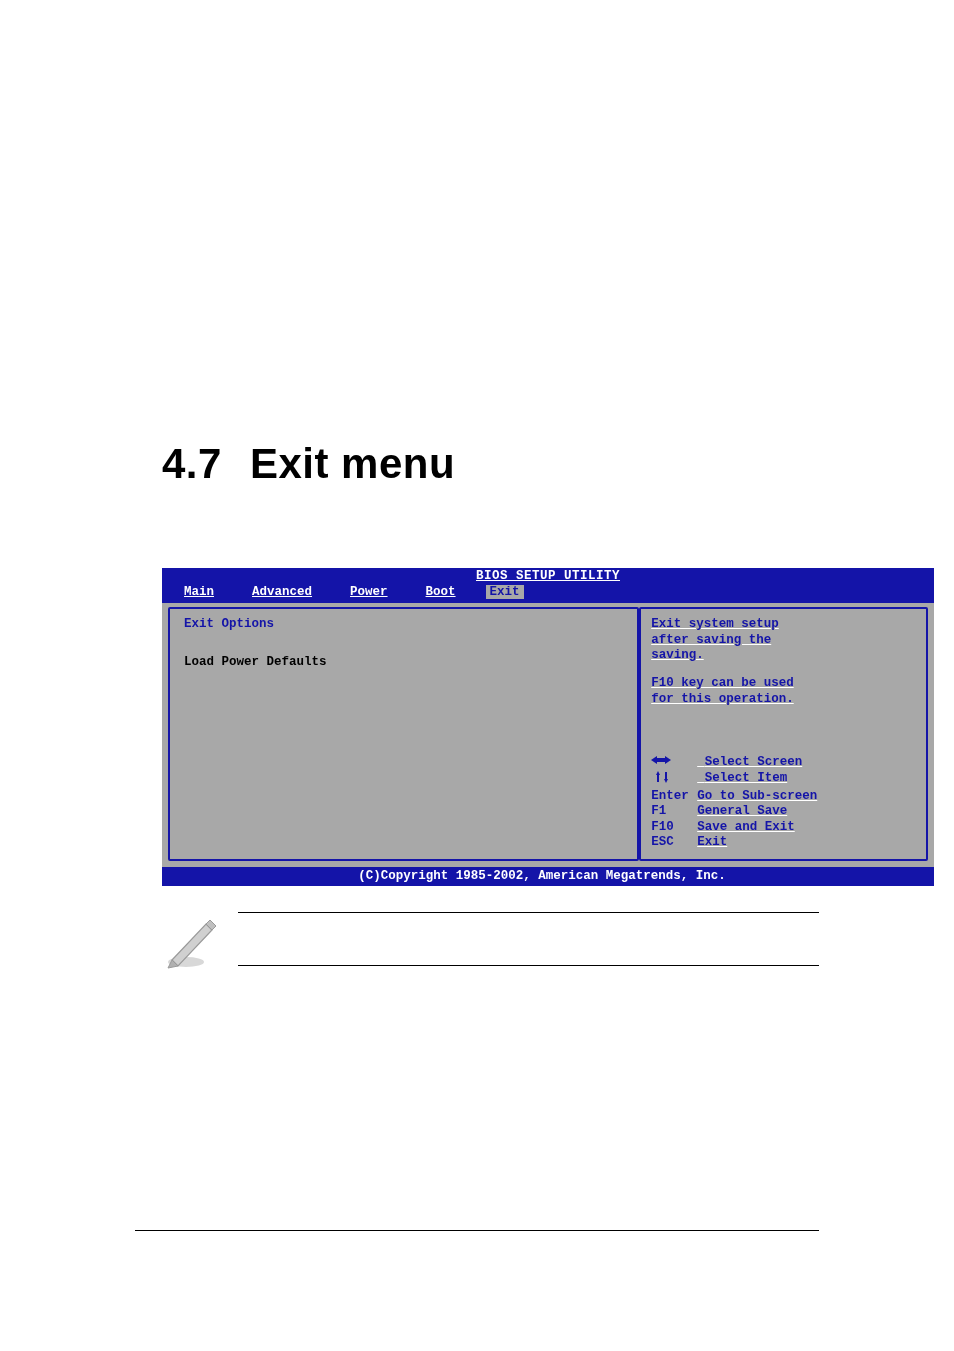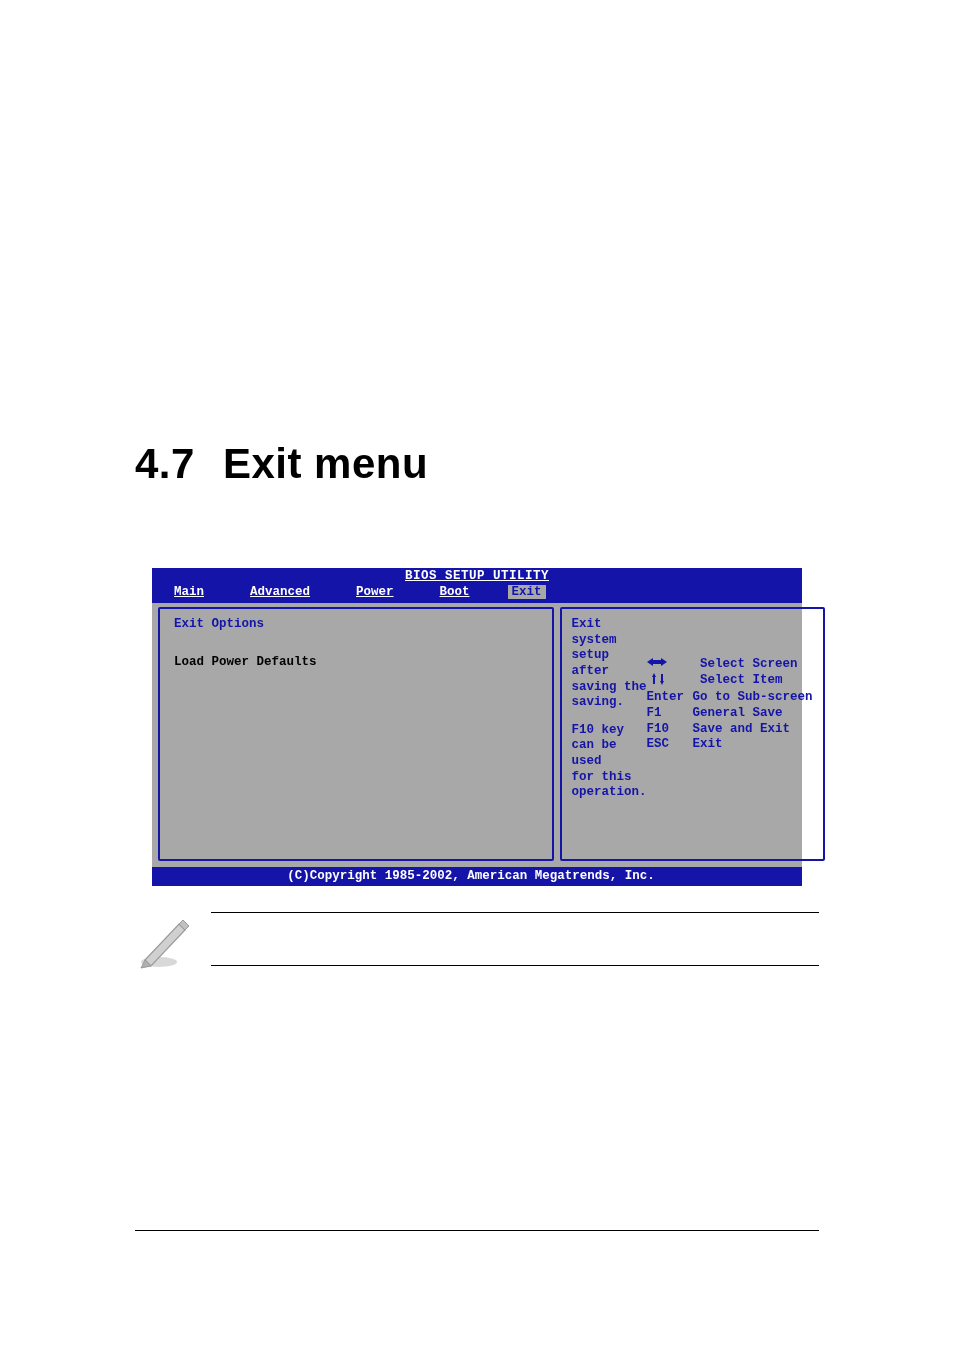--- a/index.html
+++ b/index.html
@@ -5,33 +5,34 @@
   * { margin: 0; padding: 0; box-sizing: border-box; }
   body {
     width: 954px;
     height: 1351px;
     background: #ffffff;
     font-family: Arial, Helvetica, sans-serif;
     position: relative;
   }
   .page {
     padding: 440px 135px 0 135px;
+    margin-left: 27px;
   }
   .heading {
     font-family: Impact, "Arial Black", sans-serif;
     font-size: 42px;
     font-weight: 900;
     color: #000;
     letter-spacing: 0.5px;
     margin-bottom: 80px;
   }
   .heading .num { margin-right: 28px; }
 
   .bios-wrap {
-    width: 650px;
+    width: 772px;
     margin: 0 auto;
     font-family: "Courier New", monospace;
     font-size: 12.5px;
     font-weight: bold;
     color: #fff;
     background: #A8A8A8;
   }
   .titlebar {
     background: #1414A8;
     color: #fff;
@@ -39,58 +40,58 @@
     padding: 1px 0 0 0;
     font-weight: bold;
     text-decoration: underline;
     letter-spacing: 0.5px;
   }
   .menubar {
     background: #1414A8;
     color: #fff;
     padding: 2px 14px 4px 14px;
     display: flex;
-    gap: 12px;
+    gap: 4px;
   }
   .menu-item {
     color: #fff;
     text-decoration: underline;
     padding: 0 8px;
     margin-right: 18px;
   }
   .menu-item.active {
     background: #A8A8A8;
     color: #1414A8;
     text-decoration: none;
     padding: 0 4px;
   }
 
   .bios-body {
     background: #A8A8A8;
     padding: 4px 6px 6px 6px;
   }
   .panels {
     display: flex;
-    gap: 6px;
   }
   .panel-left, .panel-right {
     border: 2px solid #1414A8;
     border-radius: 2px;
     min-height: 254px;
   }
   .panel-left {
     flex: 0 0 62%;
     padding: 8px 14px;
   }
   .panel-right {
     flex: 1;
     padding: 8px 10px;
     display: flex;
-    flex-direction: row;
+    flex-direction: column;
     justify-content: space-between;
+    text-decoration: underline;
   }
   .opt-header {
     color: #1414A8;
     margin-bottom: 10px;
   }
   .opt-item {
     color: #000;
     line-height: 1.25;
   }
   .opt-spacer { height: 14px; }

